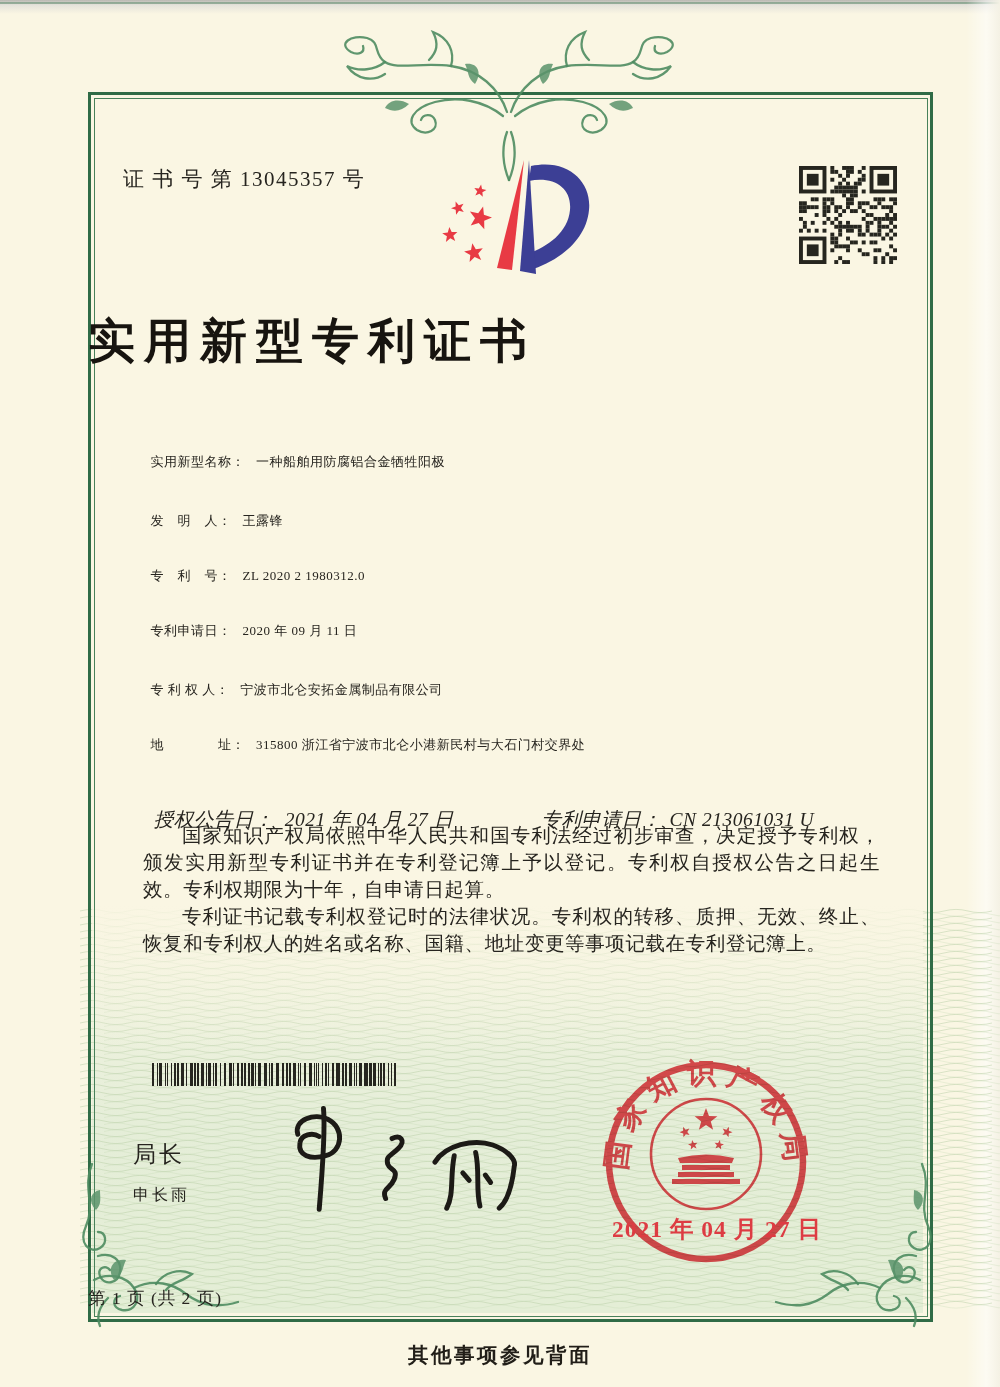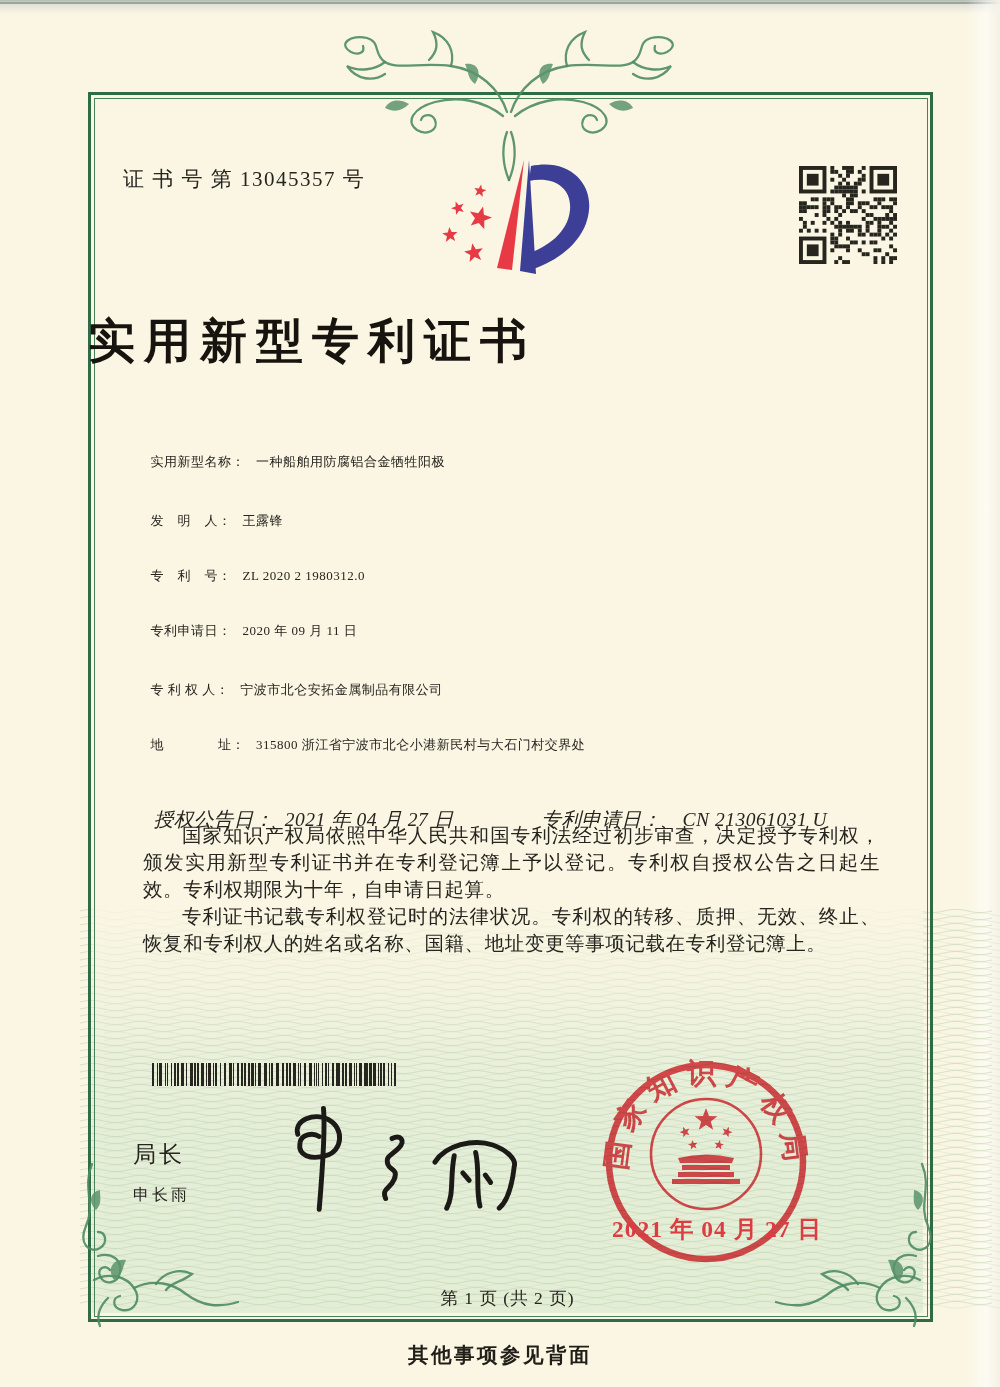--- a/index.html
+++ b/index.html
@@ -32,21 +32,21 @@
   .field{left:143px;white-space:pre;font-size:13px;letter-spacing:.5px;}
   .field .fvalue{margin-left:11px;}
   .grant{left:143px;top:784px;white-space:pre;font-size:19.5px;letter-spacing:.5px;font-style:italic;}
   .grant .pair2{position:absolute;left:377px;top:0;white-space:pre;}
   .paras{left:143px;top:822px;width:737px;font-size:19.5px;line-height:27px;
     text-align:justify;letter-spacing:.6px;}
   .paras p{margin:0;text-indent:2em;}
   .director-title{left:133px;top:1139px;font-size:23px;letter-spacing:3px;text-align:right;}
   .director-name{left:133px;top:1185px;font-size:16px;letter-spacing:3px;}
   .seal-date{left:612px;top:1213px;font-size:23.5px;color:#dd3c43;letter-spacing:1px;white-space:pre;font-weight:600;}
-  .page-info{left:88px;top:1286px;width:839px;text-align:center;font-size:17.5px;letter-spacing:1px;}
+  .page-info{left:88px;top:1286px;width:839px;text-align:left;font-size:17.5px;letter-spacing:1px;}
   .back-note{left:0;top:1341px;width:1000px;text-align:center;font-size:20.5px;font-weight:600;letter-spacing:2.5px;color:#211e18;}
   svg{display:block;overflow:visible;}
   .orn{stroke:#4e8c60;fill:none;stroke-width:2.3;stroke-linecap:round;opacity:.9;}
   .orn-fill{fill:#5a936b;stroke:none;opacity:.85;}
   .seal-wrap{mix-blend-mode:multiply;opacity:.94;}
 </style>
 </head>
 <body>
 
 <div class="abs scan-top"></div>
@@ -327,21 +327,21 @@
 <div class="abs field" style="top:665px">
   <span>专 利 权 人：</span><span class="fvalue">宁波市北仑安拓金属制品有限公司</span>
 </div>
 <div class="abs field" style="top:720px">
   <span>地　　　　址：</span><span class="fvalue">315800 浙江省宁波市北仑小港新民村与大石门村交界处</span>
 </div>
 
 <div class="abs grant">
   <span>授权公告日：</span><span class="fvalue" style="margin-left:11px">2021 年 04 月 27 日</span>
   <span class="pair2">
-    <span>专利申请日：</span><span style="margin-left:21px">CN 213061031 U</span>
+    <span>专利申请日：</span><span style="margin-left:8px">CN 213061031 U</span>
   </span>
 </div>
 
 <div class="abs paras">
   <p>国家知识产权局依照中华人民共和国专利法经过初步审查，决定授予专利权，颁发实用新型专利证书并在专利登记簿上予以登记。专利权自授权公告之日起生效。专利权期限为十年，自申请日起算。</p>
   <p>专利证书记载专利权登记时的法律状况。专利权的转移、质押、无效、终止、恢复和专利权人的姓名或名称、国籍、地址变更等事项记载在专利登记簿上。</p>
 </div>
 
 <svg class="abs" id="barcode-svg" style="left:152px;top:1063px" width="245" height="23" viewBox="0 0 245 23">
     <rect x="0" y="0" width="2" height="23" fill="#26261f"></rect>

